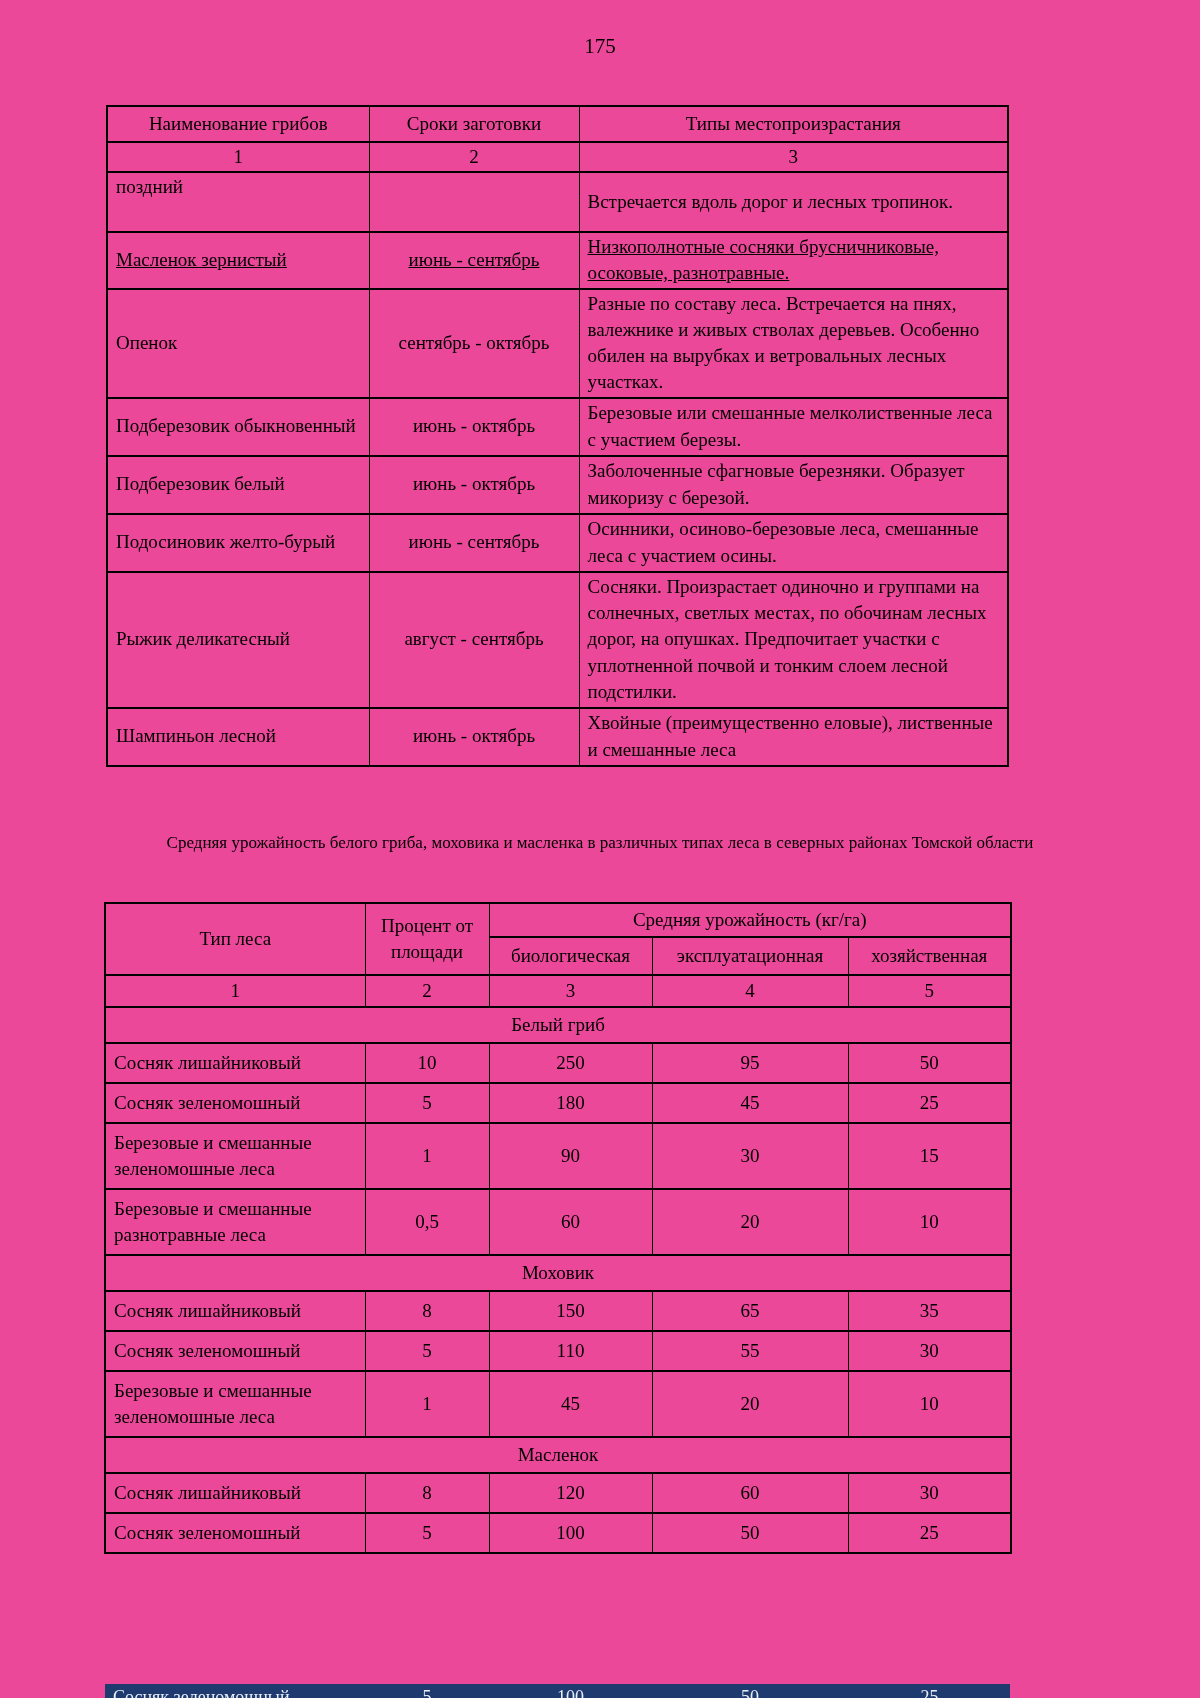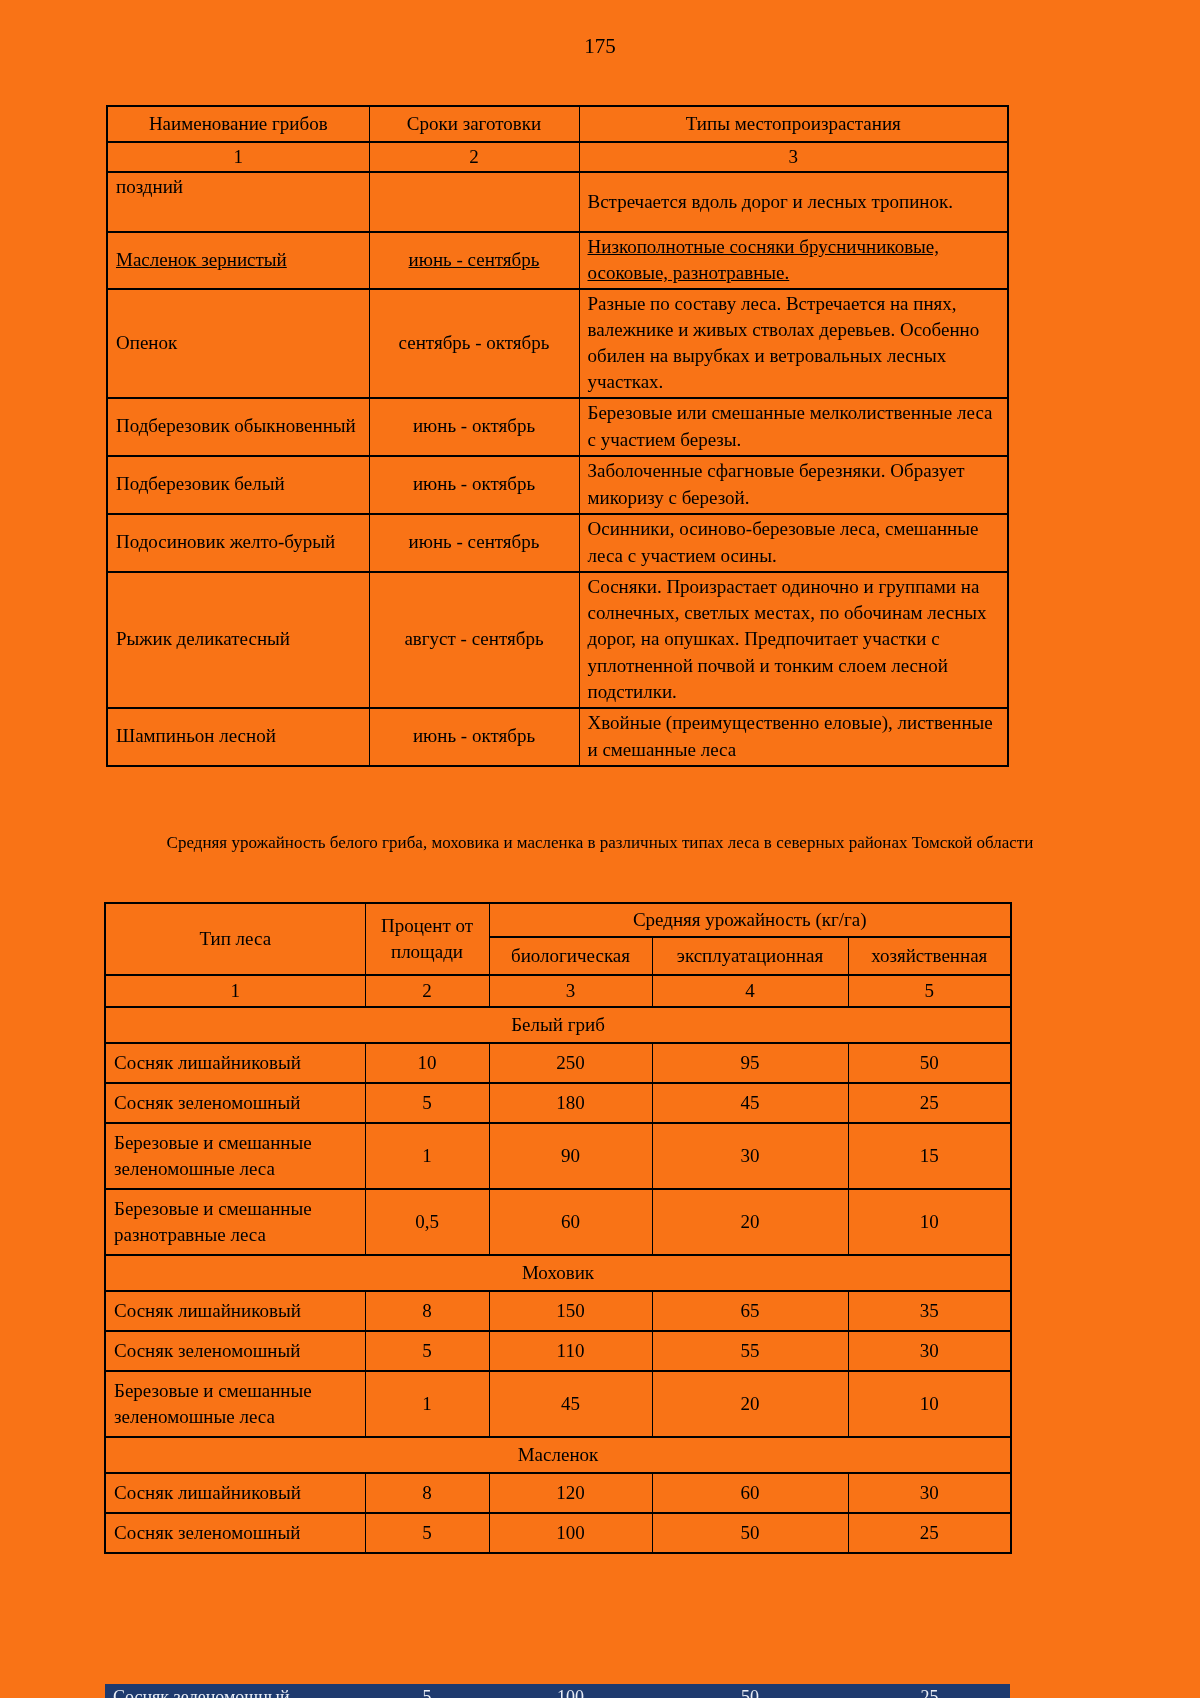--- a/index.html
+++ b/index.html
@@ -1,16 +1,16 @@
 <!DOCTYPE html>
 <html><head>
 <meta charset="utf-8">
 <style>
   html,body{margin:0;padding:0;background:#fff;}
-  .page{position:relative;width:1200px;height:1698px;background:#f97316;overflow:hidden;
+  .page{position:relative;width:1200px;height:1698px;background:#ec4899;overflow:hidden;
         font-family:"Liberation Serif","DejaVu Serif",serif;color:#000;}
   .pagenum{position:absolute;top:34px;left:0;width:100%;text-align:center;font-size:21px;}
   table{border-collapse:collapse;position:absolute;table-layout:fixed;}
   td,th{border:1px solid #000;border-top-width:2px;border-bottom-width:2px;
         font-size:19px;font-weight:normal;padding:1px 8px;line-height:1.38;
         vertical-align:middle;overflow:hidden;}
   table{border:2px solid #000;}
   #t1{left:106px;top:105px;width:901px;}
   #t2{left:104px;top:902px;width:906px;}
   .c{text-align:center;}

